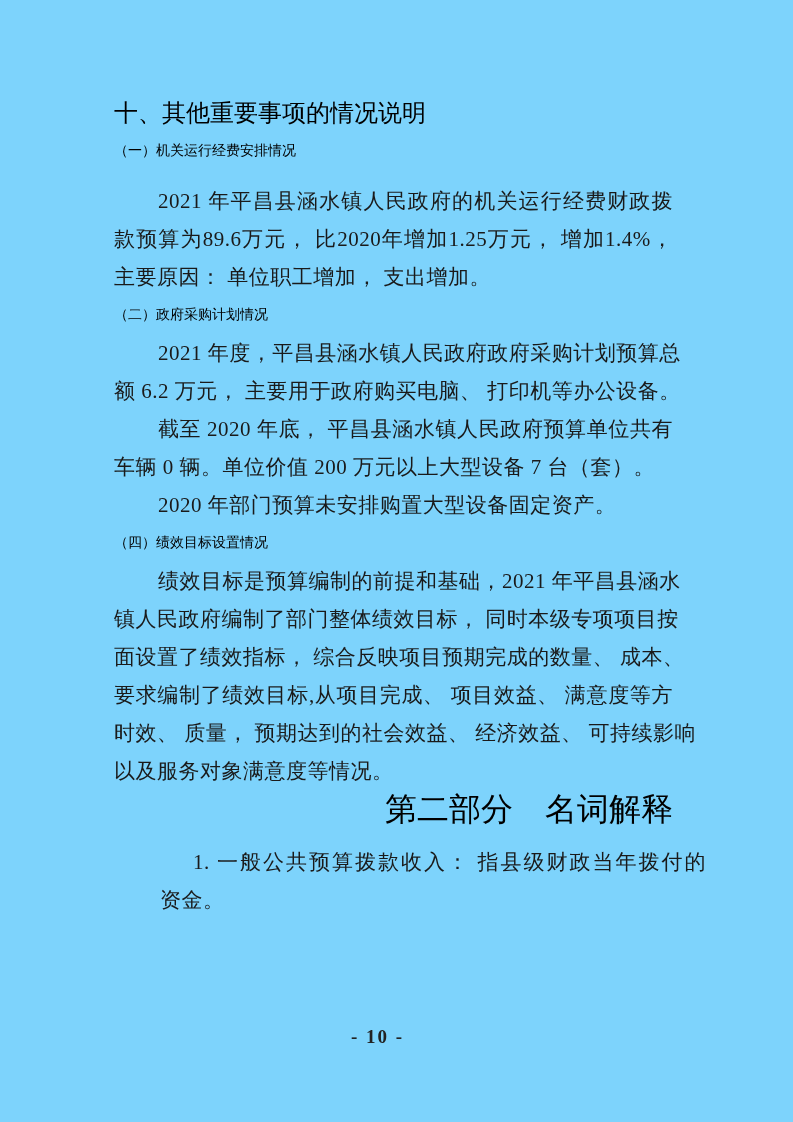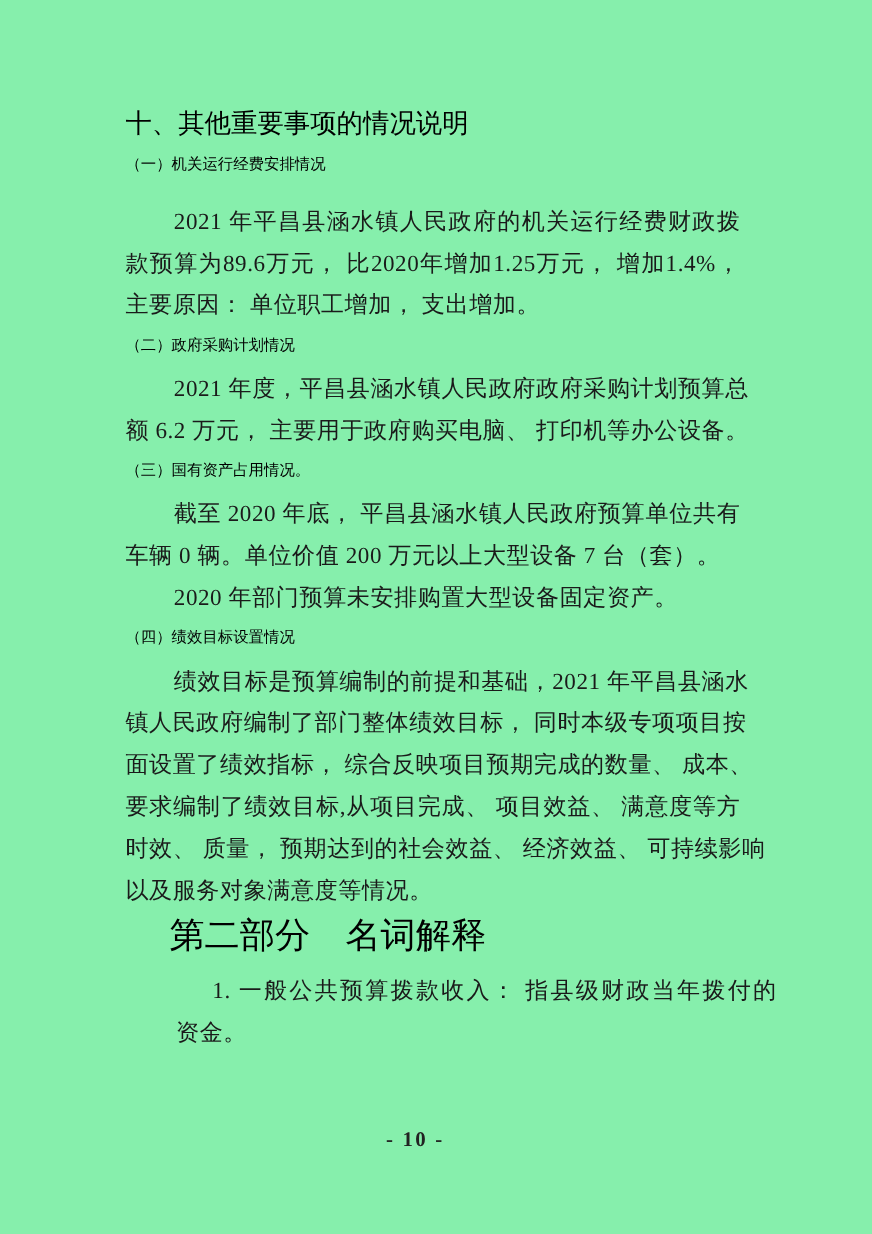--- a/index.html
+++ b/index.html
@@ -4,21 +4,21 @@
 <style>
   html, body {
     margin: 0;
     padding: 0;
     background: #ffffff;
   }
   .page {
     position: relative;
     width: 793px;
     height: 1122px;
-    background: #86efac;
+    background: #7dd3fc;
     overflow: hidden;
     font-family: "Liberation Serif", "DejaVu Serif", serif;
     color: #1a1a1a;
   }
   .doc {
     position: absolute;
     left: 114px;
     top: 94px;
     width: 559px;
   }
@@ -70,25 +70,25 @@
     font-weight: bold;
     font-size: 14px;
     color: #000000;
   }
   .doc .kai:first-of-type { margin-bottom: 12px; }
   
   .part-title {
     margin-top: 66px;
     height: 44px;
     line-height: 44px;
-    font-family: Liberation Serif, serif;
+    font-family: Liberation Mono, monospace;
     font-weight: bold;
     font-size: 32px;
     color: #000000;
-    text-align: left;
+    text-align: right;
     text-indent: 40px;
     white-space: nowrap;
   }
   .page-footer {
     position: absolute;
     left: 114px;
     top: 1026px;
     width: 559px;
     text-align: center;
     text-indent: -32px;
@@ -108,21 +108,20 @@
       <p class="normal">
         <span class="tline just first">2021 年平昌县涵水镇人民政府的机关运行经费财政拨</span>
         <span class="tline just">款预算为89.6万元， 比2020年增加1.25万元， 增加1.4%，</span>
         <span class="tline endl">主要原因： 单位职工增加， 支出增加。</span>
       </p>
       <h3 class="h kai">（二）政府采购计划情况</h3>
       <p class="normal">
         <span class="tline just first">2021 年度，平昌县涵水镇人民政府政府采购计划预算总</span>
         <span class="tline endl">额 6.2 万元， 主要用于政府购买电脑、 打印机等办公设备。</span>
       </p>
-      <h3 class="h kai">（三）国有资产占用情况。</h3>
       <p class="normal">
         <span class="tline just first">截至 2020 年底， 平昌县涵水镇人民政府预算单位共有</span>
         <span class="tline endl">车辆 0 辆。单位价值 200 万元以上大型设备 7 台（套）。</span>
       </p>
       <p class="normal">
         <span class="tline endl first">2020 年部门预算未安排购置大型设备固定资产。</span>
       </p>
       <h3 class="h kai">（四）绩效目标设置情况</h3>
       <p class="normal">
         <span class="tline just first">绩效目标是预算编制的前提和基础，2021 年平昌县涵水</span>

